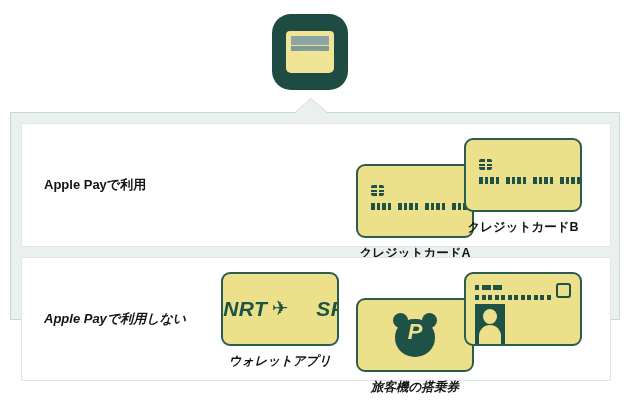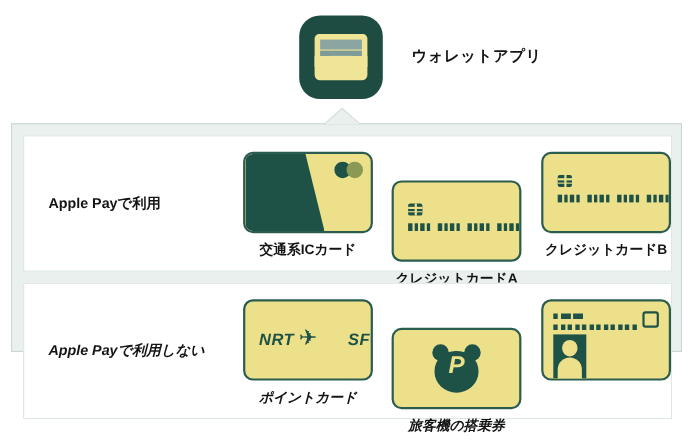--- a/index.html
+++ b/index.html
@@ -80,21 +80,21 @@
   }
   #row-use{top:10px;height:124px;}
   #row-nouse{top:144px;height:124px;font-style:italic;}
   .row-label{
     position:absolute;left:22px;top:50%;transform:translateY(-50%);
     font-size:13px;font-weight:bold;white-space:nowrap;color:#141414;
   }
   .card-col{
     position:absolute;top:14px;width:130px;text-align:center;
   }
-  .c1{left:193px;} .c2{left:328px;margin-top:26px;} .c3{left:464px;}
+  .c1{left:193px;} .c2{left:328px;margin-top:26px;} .c3{left:436px;}
   .card{
     position:relative;width:118px;height:74px;margin:0 auto;
     background:#ede08a;border:2px solid #2a5c4f;border-radius:9px;
     box-sizing:border-box;overflow:hidden;
   }
   .card-name{
     margin-top:7px;font-size:12.5px;font-weight:bold;
     white-space:nowrap;color:#141414;
   }
   
@@ -121,21 +121,21 @@
   .cc-digits{
     position:absolute;left:13px;top:37px;display:flex;gap:7px;
   }
   .cc-group{display:flex;gap:2px;}
   .cc-digit{width:3.5px;height:7px;background:#1e5247;}
   
   .bp{
     position:absolute;left:0;top:0;width:100%;height:100%;
     display:flex;align-items:center;justify-content:center;gap:4px;
   }
-  .bp-code{font-size:15px;font-weight:bold;color:#1e5247;letter-spacing:.5px;margin-left:24px;}
+  .bp-code{font-size:21px;font-weight:bold;color:#1e5247;letter-spacing:.5px;margin-left:24px;}
   .bp-plane{font-size:20px;color:#1e5247;line-height:1;transform:translateY(-1px);}
   
   .pt{
     position:absolute;left:0;top:0;width:100%;height:100%;
     display:flex;align-items:center;justify-content:center;
   }
   .pt-head{position:relative;width:46px;height:44px;}
   .pt-head .ear{position:absolute;top:0;width:15px;height:15px;border-radius:50%;background:#1e5247;}
   .pt-head .ear.l{left:1px;} .pt-head .ear.r{right:1px;}
   .pt-head .face{position:absolute;left:3px;top:6px;width:40px;height:38px;border-radius:48% 48% 50% 50%;background:#1e5247;}
@@ -165,41 +165,30 @@
   <div id="wallet-icon">
     <div class="w-body">
       <div class="w-back"></div>
       <div class="w-card1"></div>
       <div class="w-card2"></div>
       <div class="w-notch"></div>
       <div class="w-front"></div>
       <div class="w-notch-cover"></div>
     </div>
   </div>
-  <div id="wallet-label">ウォレットアプリ</div>
 </div>
 
 <div id="panel-arrow-edge"></div>
 <div id="panel-arrow"></div>
 
 <div id="outer-panel">
 
   <div class="row-box" id="row-use">
     <div class="row-label">Apple Payで利用</div>
 
-    <div class="card-col c1">
-      <div class="card">
-        <div class="ic-shape"></div>
-        <div class="ic-oval">
-          <div class="o1"></div>
-            <div class="o2"></div>
-        </div>
-      </div>
-      <div class="card-name">交通系ICカード</div>
-    </div>
 
     <div class="card-col c2">
       <div class="card">
         <div class="cc-chip">
             <i></i>
             <i></i>
             <i></i>
           </div>
         <div class="cc-digits">
           <div class="cc-group">
@@ -273,21 +262,21 @@
     <div class="row-label">Apple Payで利用しない</div>
 
     <div class="card-col c1">
       <div class="card">
         <div class="bp">
           <span class="bp-code">NRT</span>
           <span class="bp-plane">✈</span>
           <span class="bp-code">SFO</span>
         </div>
       </div>
-      <div class="card-name">ポイントカード</div>
+      <div class="card-name">ウォレットアプリ</div>
     </div>
 
     <div class="card-col c2">
       <div class="card">
         <div class="pt">
           <div class="pt-head">
             <div class="ear l"></div>
               <div class="ear r"></div>
             <div class="face"></div>
             <div class="p">P</div>

